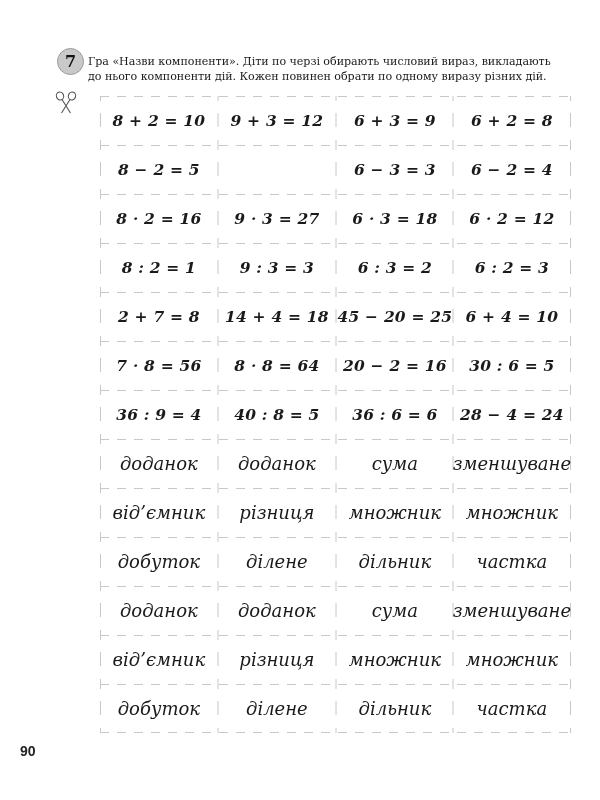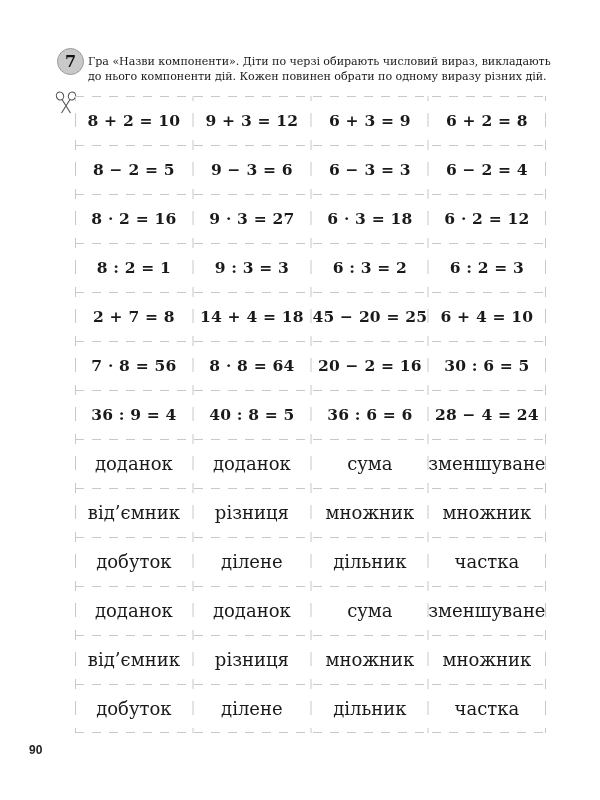--- a/index.html
+++ b/index.html
@@ -10,31 +10,31 @@
   .badge { position: absolute; left: 0; top: 0; width: 27px; height: 27px; border-radius: 50%;
            background: #c9c9c9; border: 1px solid #9a9a9a; box-sizing: border-box;
            display: flex; align-items: center; justify-content: center;
            font-family: "DejaVu Serif", serif; font-weight: bold; font-size: 16px; color: #111; }
   .task-text { position: absolute; left: 31px; top: 6px; width: 475px;
                font-family: "DejaVu Serif", serif; font-size: 11.1px; line-height: 15px;
                letter-spacing: -0.05px; color: #1a1a1a; }
 
   .scissors { position: absolute; left: 55px; top: 91px; width: 22px; height: 24px; }
 
-  .grid { position: absolute; left: 75px; top: 96px; width: 471px; height: 637px; }
+  .grid { position: absolute; left: 100px; top: 96px; width: 471px; height: 637px; font-style: italic; }
   .grid-lines { position: absolute; left: 0; top: 0; width: 471px; height: 637px; }
 
   .cell { position: absolute; width: 117.75px; height: 49px;
           display: flex; align-items: center; justify-content: center;
           font-family: "DejaVu Serif", serif; font-size: 15.5px; white-space: nowrap; color: #1a1a1a; }
   .cell.expr { font-weight: bold; font-size: 15.5px; letter-spacing: 0.2px; }
   .cell.word { font-weight: normal; font-size: 18px; }
 
-  .page-number { position: absolute; left: 29px; top: 743px;
-                 font-family: "Liberation Sans", sans-serif; font-weight: bold; font-size: 12px; color: #222; }
+  .page-number { position: absolute; left: 20px; top: 743px;
+                 font-family: "Liberation Sans", sans-serif; font-weight: bold; font-size: 14px; color: #222; }
 </style>
 </head>
 <body>
 
 <div class="task-header">
   <div class="badge">7</div>
   <div class="task-text">Гра «Назви компоненти». Діти по черзі обирають числовий вираз, викладають до нього компоненти дій. Кожен повинен обрати по одному виразу різних дій.</div>
 </div>
 
 <svg class="scissors" viewBox="0 0 22 24">
@@ -80,21 +80,20 @@
       </g>
     </g>
   </svg>
 
   <div class="cell expr" style="left:0;top:0">8 + 2 = 10</div>
   <div class="cell expr" style="left:118px;top:0">9 + 3 = 12</div>
   <div class="cell expr" style="left:236px;top:0">6 + 3 = 9</div>
   <div class="cell expr" style="left:353px;top:0">6 + 2 = 8</div>
 
   <div class="cell expr" style="left:0;top:49px">8 − 2 = 5</div>
-  <div class="cell expr" style="left:118px;top:49px">9 − 3 = 6</div>
   <div class="cell expr" style="left:236px;top:49px">6 − 3 = 3</div>
   <div class="cell expr" style="left:353px;top:49px">6 − 2 = 4</div>
 
   <div class="cell expr" style="left:0;top:98px">8 · 2 = 16</div>
   <div class="cell expr" style="left:118px;top:98px">9 · 3 = 27</div>
   <div class="cell expr" style="left:236px;top:98px">6 · 3 = 18</div>
   <div class="cell expr" style="left:353px;top:98px">6 · 2 = 12</div>
 
   <div class="cell expr" style="left:0;top:147px">8 : 2 = 1</div>
   <div class="cell expr" style="left:118px;top:147px">9 : 3 = 3</div>

